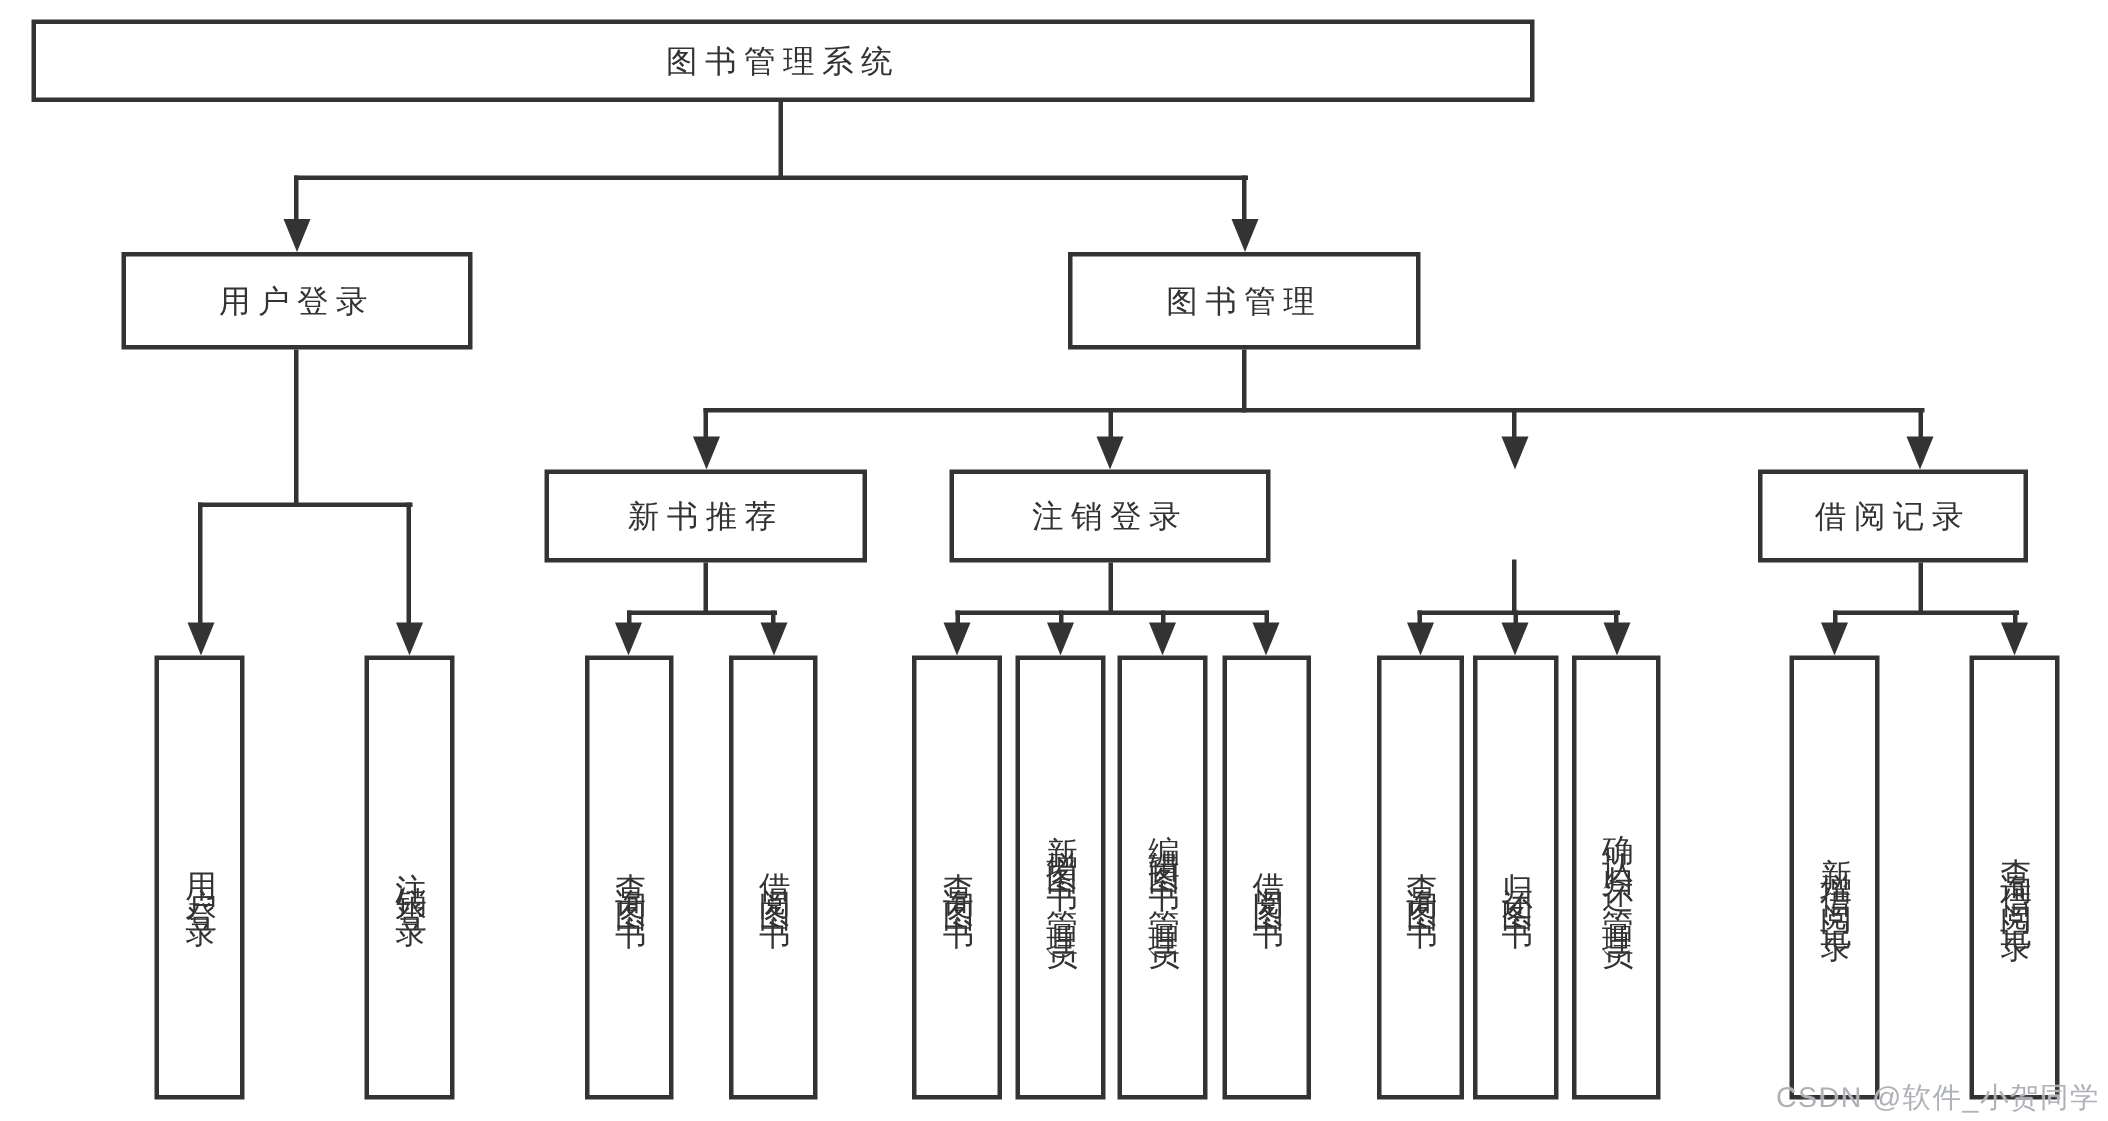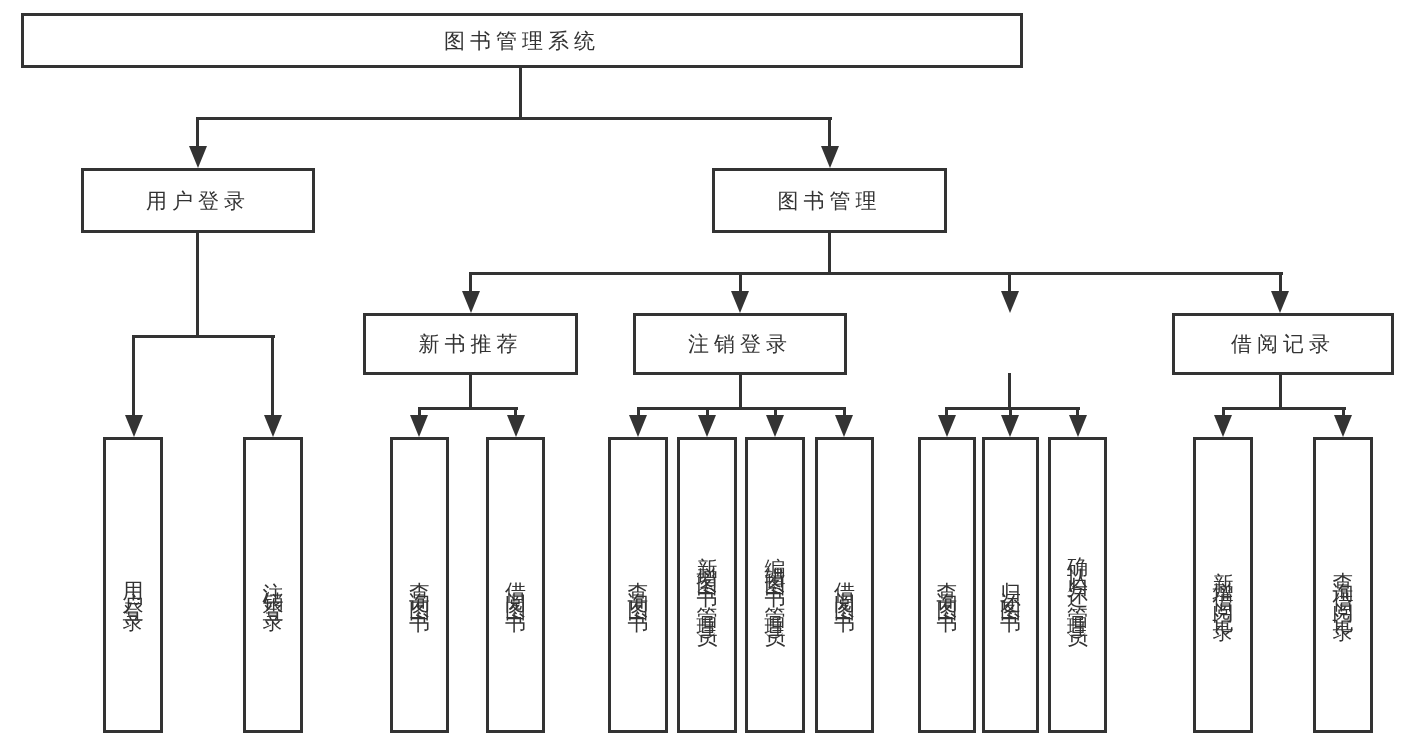--- a/index.html
+++ b/index.html
@@ -92,34 +92,35 @@
   <div class="v" style="left:1342px;top:407px;height:14px"></div>
   <div class="a" style="left:1334px;top:415px"></div>
 
   <div class="node" style="left:21px;top:13px;width:1002px;height:55px">图书管理系统</div>
 
   <div class="node" style="left:81px;top:168px;width:234px;height:65px">用户登录</div>
   <div class="node" style="left:712px;top:168px;width:235px;height:65px">图书管理</div>
 
   <div class="node" style="left:363px;top:313px;width:215px;height:62px">新书推荐</div>
   <div class="node" style="left:633px;top:313px;width:214px;height:62px">注销登录</div>
-  <div class="node" style="left:1172px;top:313px;width:222px;height:62px">借阅记录</div>
+  <div class="node" style="left:1172px;top:313px;width:180px;height:62px">借阅记录</div>
 
   <div class="node leaf" style="left:103px;top:437px;width:60px;height:296px">用户登录</div>
   <div class="node leaf" style="left:243px;top:437px;width:60px;height:296px">注销登录</div>
 
   <div class="node leaf" style="left:390px;top:437px;width:59px;height:296px">查询图书</div>
   <div class="node leaf" style="left:486px;top:437px;width:59px;height:296px">借阅图书</div>
 
   <div class="node leaf" style="left:608px;top:437px;width:60px;height:296px">查询图书</div>
   <div class="node leaf" style="left:677px;top:437px;width:60px;height:296px">新增图书（管理员）</div>
   <div class="node leaf" style="left:745px;top:437px;width:60px;height:296px">编辑图书（管理员）</div>
   <div class="node leaf" style="left:815px;top:437px;width:59px;height:296px">借阅图书</div>
 
   <div class="node leaf" style="left:918px;top:437px;width:58px;height:296px">查询图书</div>
   <div class="node leaf" style="left:982px;top:437px;width:57px;height:296px">归还图书</div>
   <div class="node leaf" style="left:1048px;top:437px;width:59px;height:296px">确认归还（管理员）</div>
 
   <div class="node leaf" style="left:1193px;top:437px;width:60px;height:296px">新增借阅记录</div>
   <div class="node leaf" style="left:1313px;top:437px;width:60px;height:296px">查询借阅记录</div>
 
+  <div class="wm">CSDN @软件_小贺同学</div>
 
 </div>
 
 </body></html>

